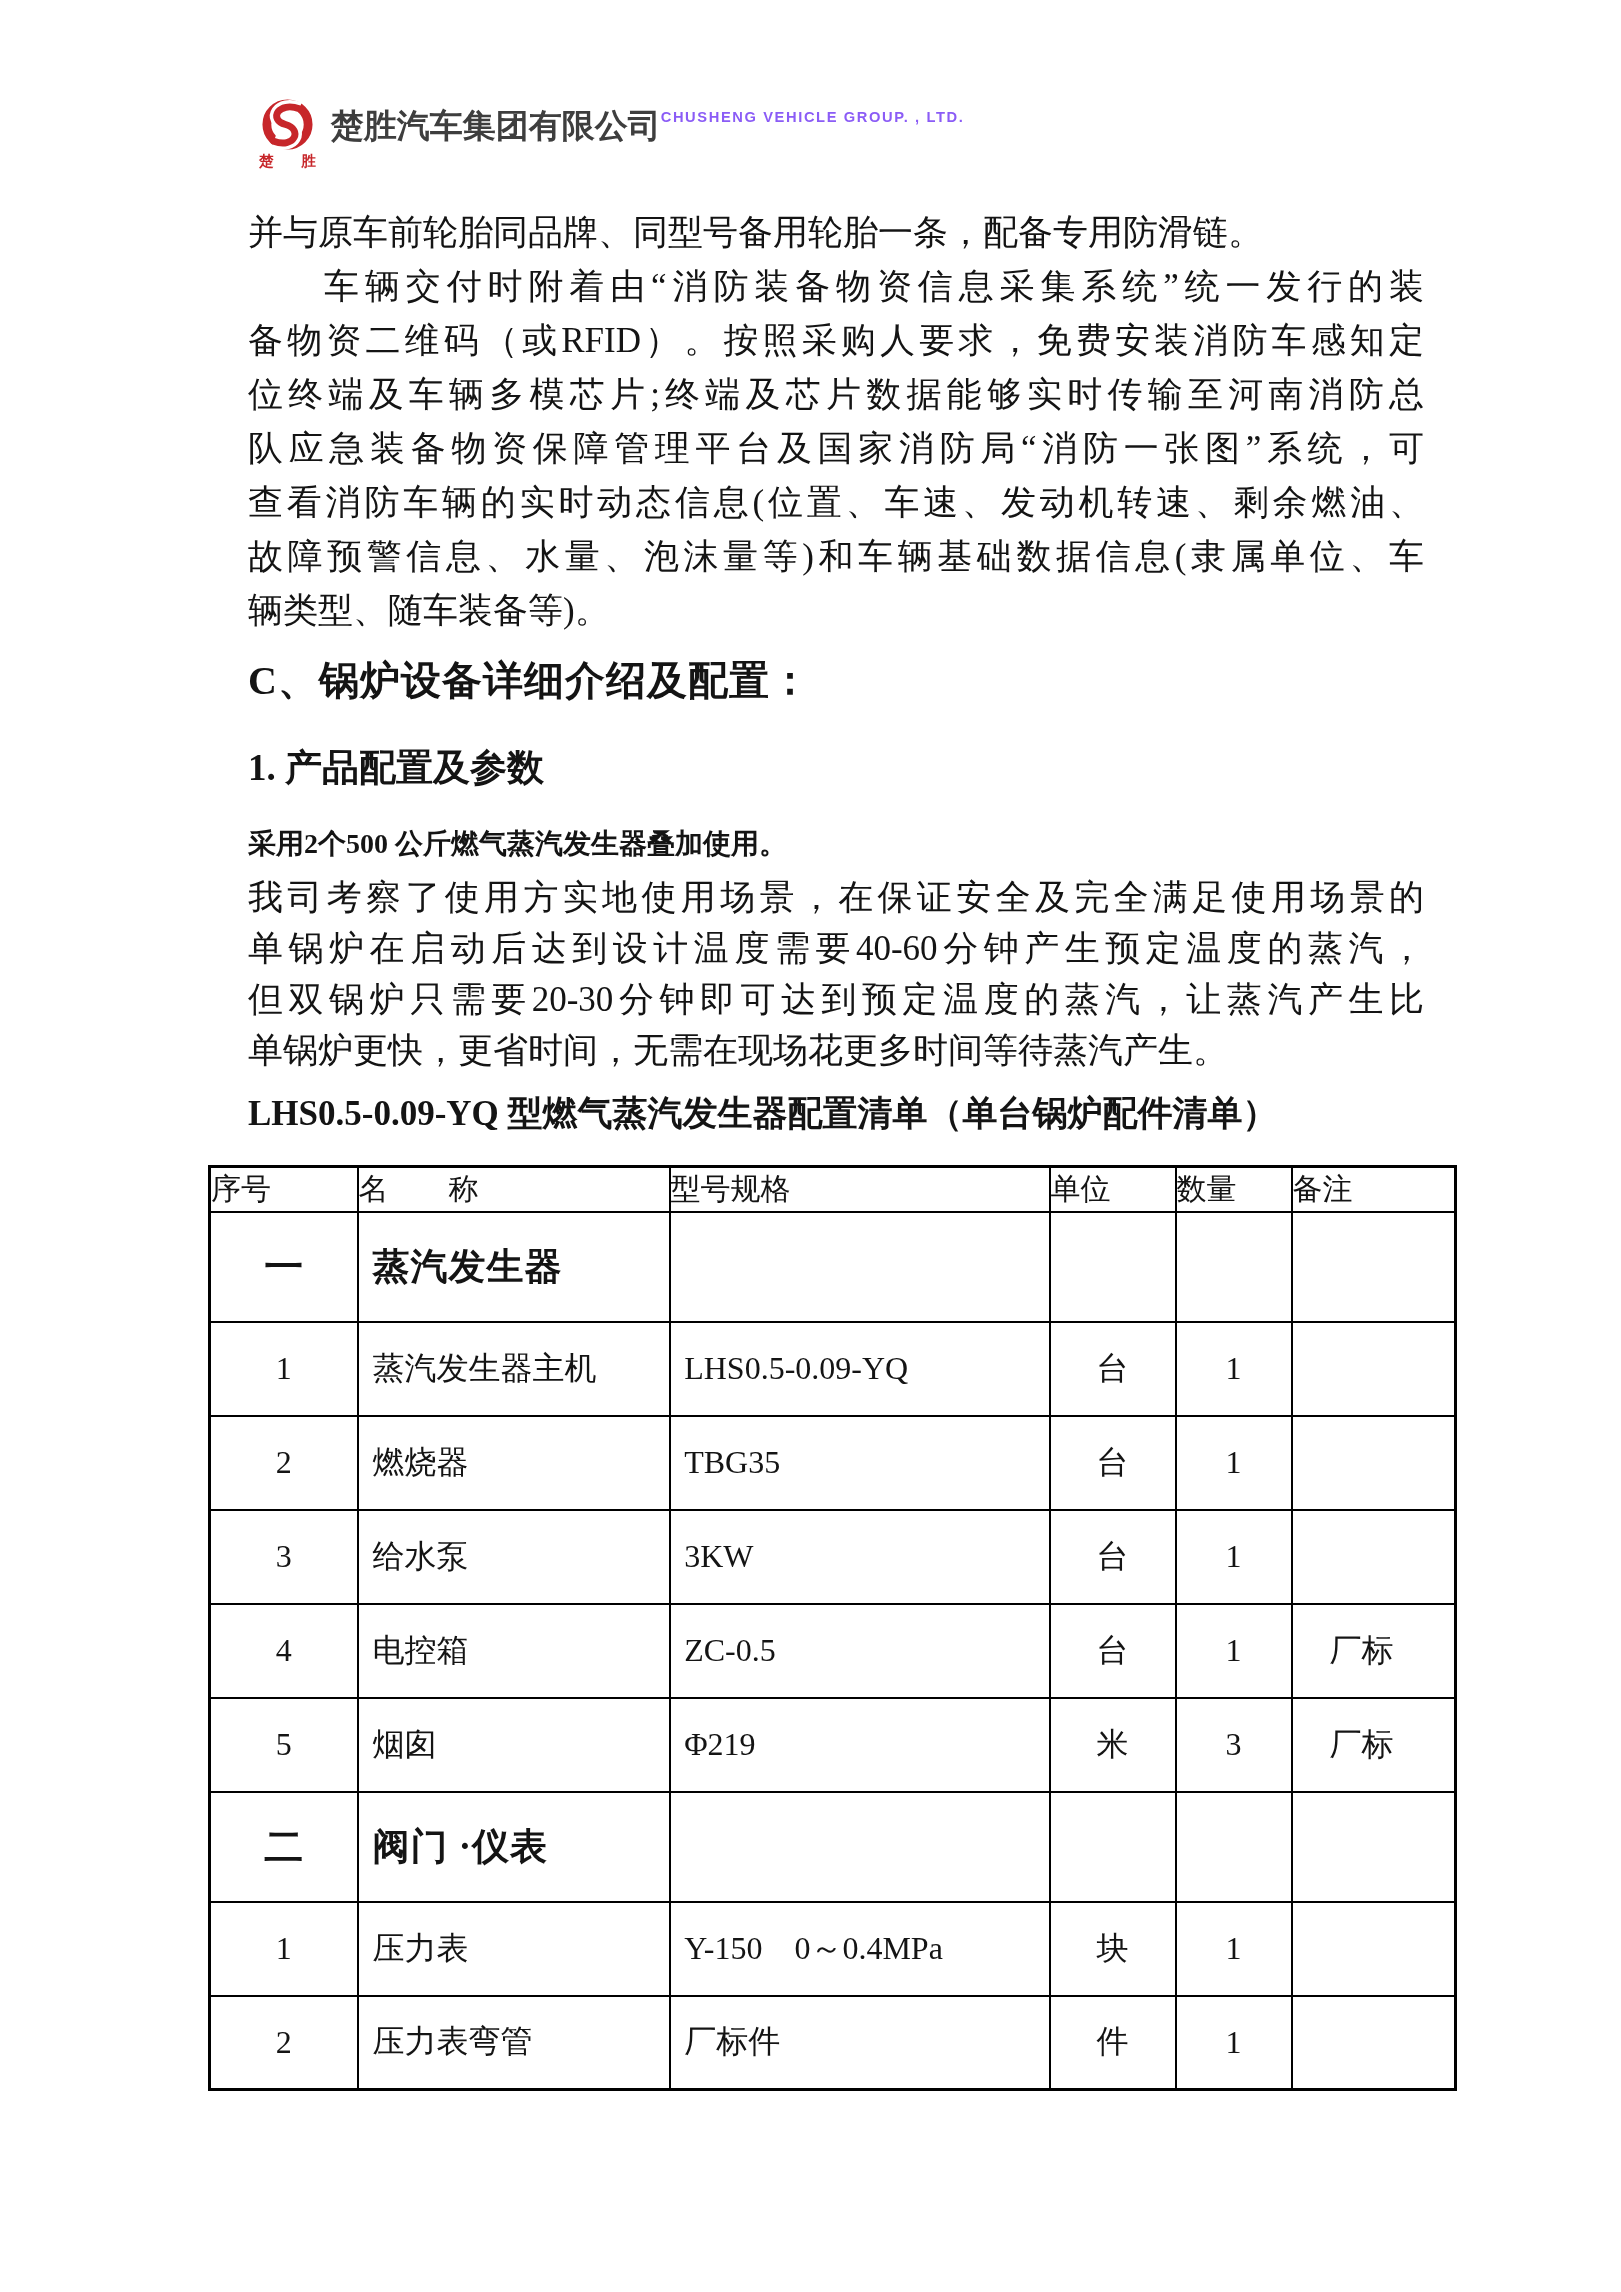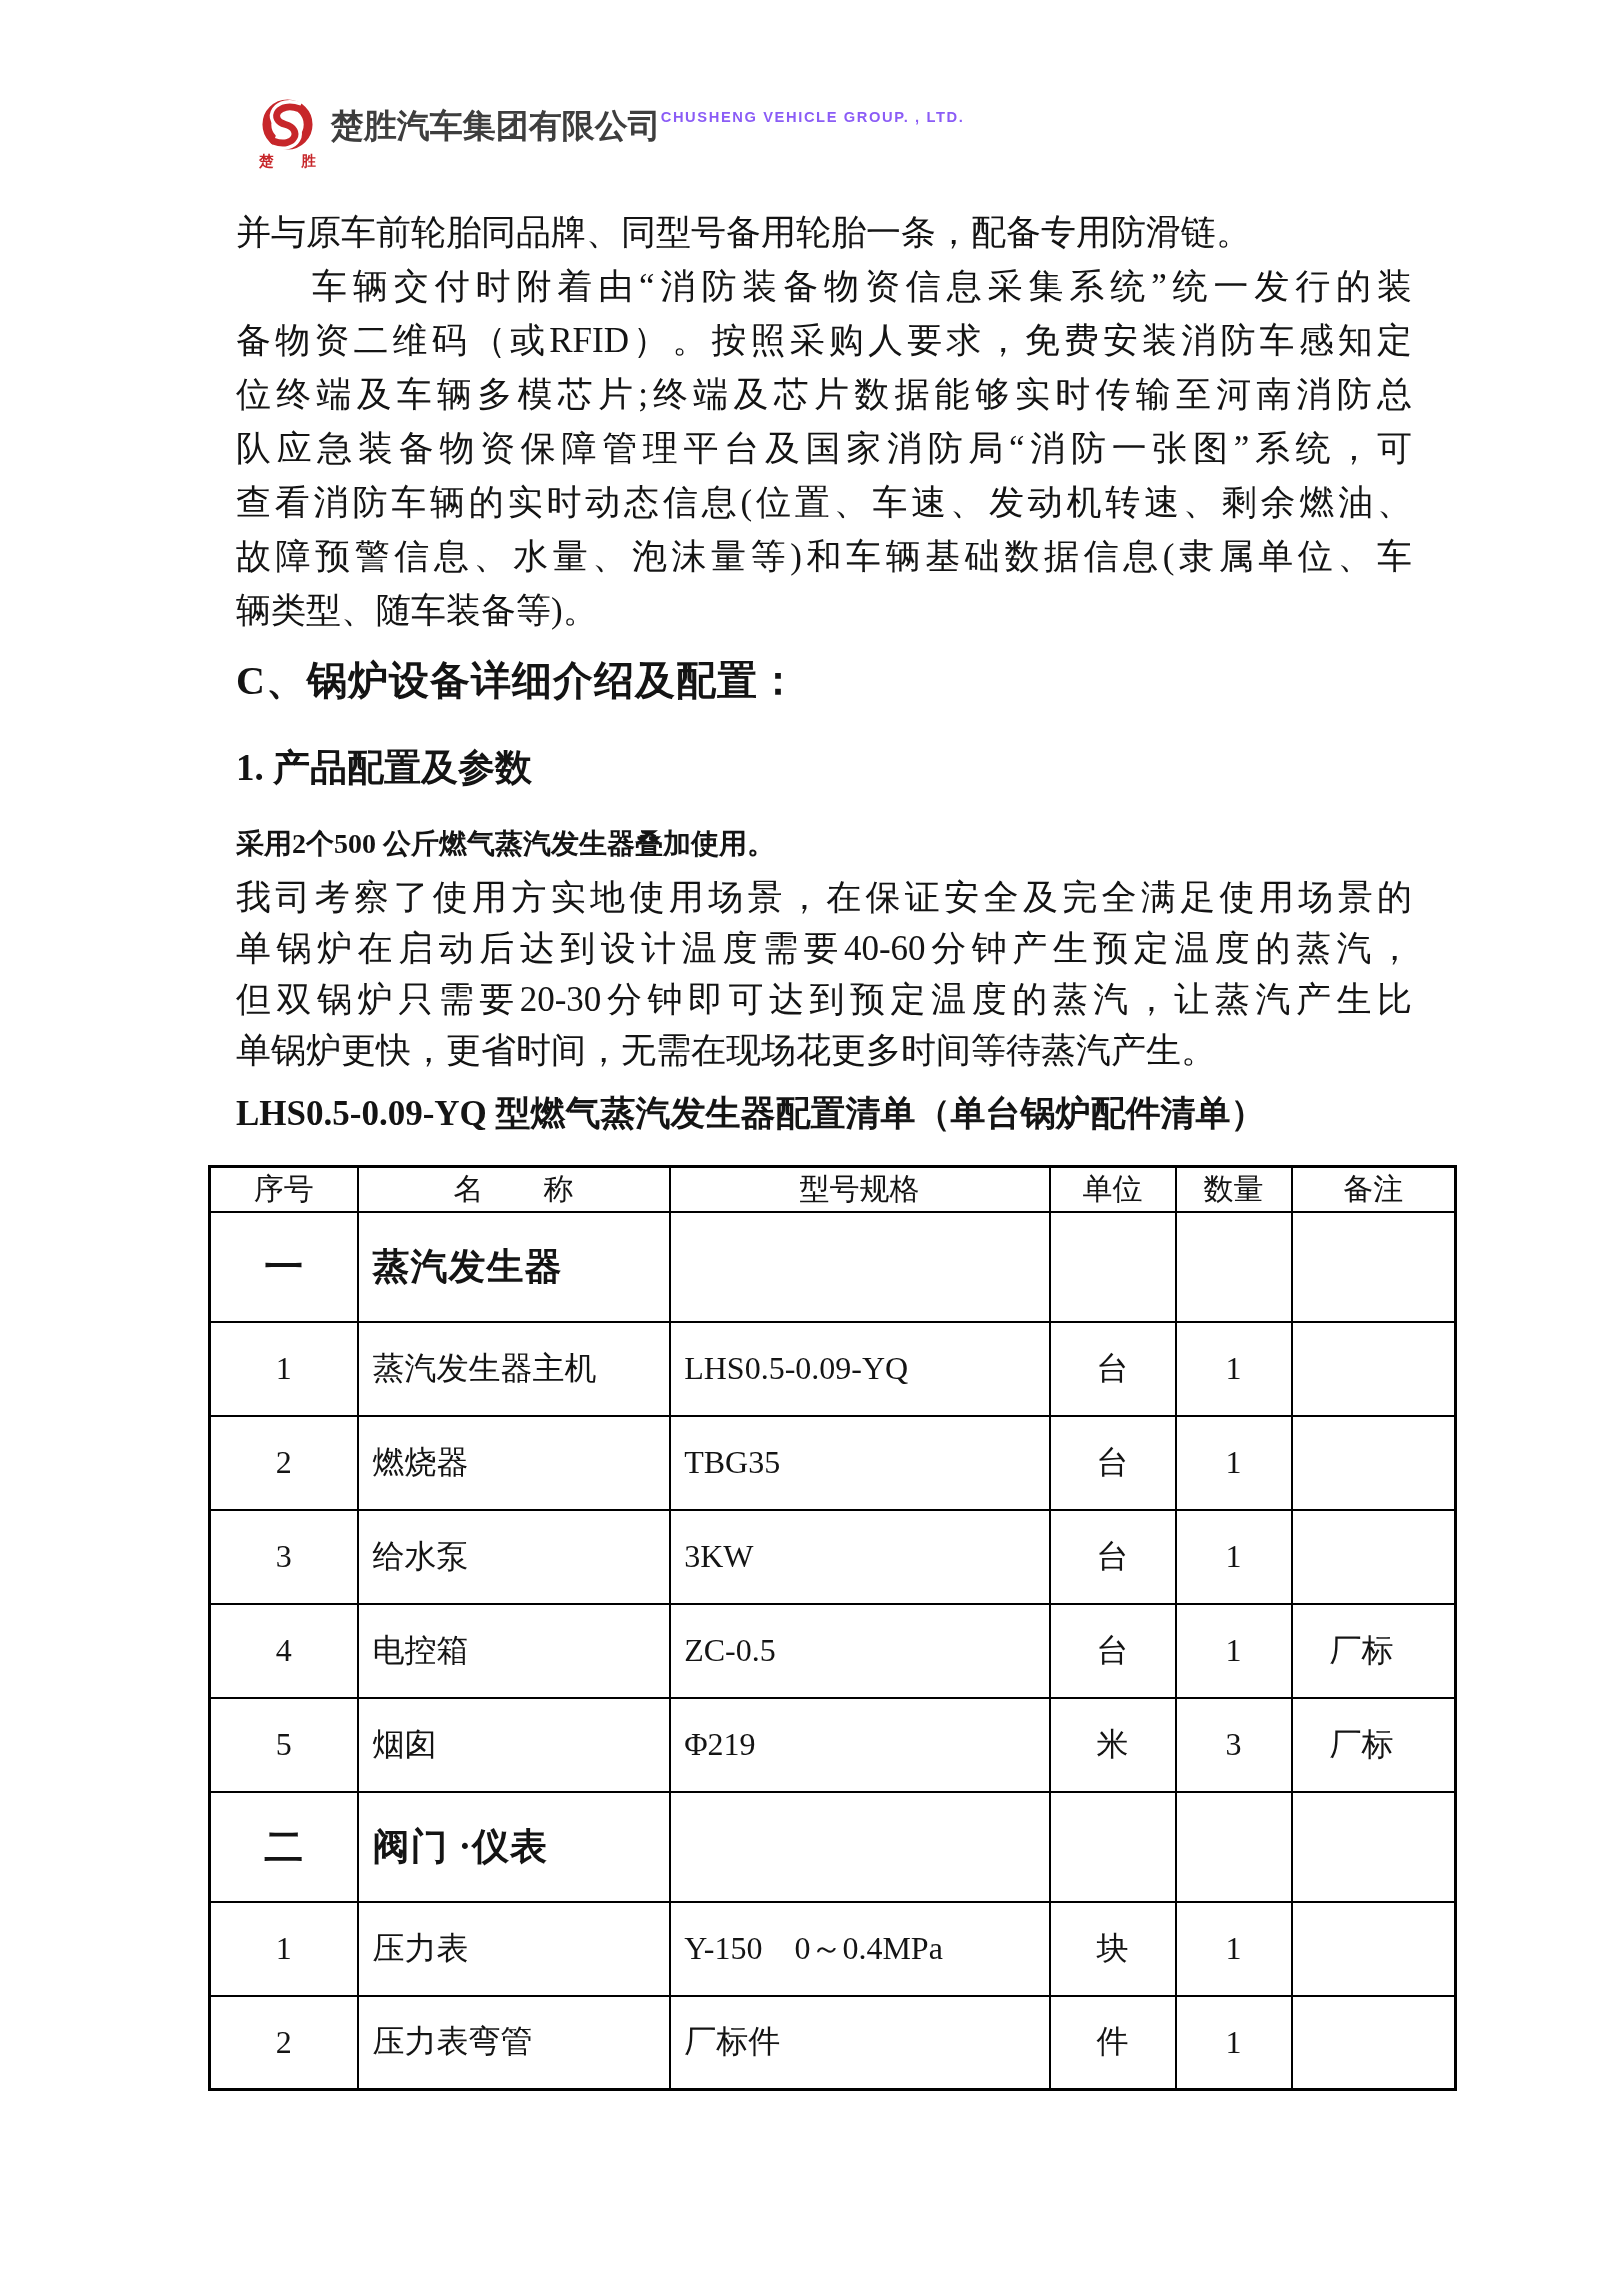--- a/index.html
+++ b/index.html
@@ -24,21 +24,21 @@
   .wordmark-zh{
     font-family:"Liberation Sans","DejaVu Sans",sans-serif;
     font-weight:bold;font-size:33px;line-height:35px;color:#3e3e3e;letter-spacing:0px;
   }
   .wordmark-en{
     font-family:"Liberation Sans","DejaVu Sans",sans-serif;
     font-weight:bold;font-size:14.7px;line-height:17.6px;color:#8b5cf6;letter-spacing:1.6px;
     margin-top:1px;
   }
   
-  .content{position:absolute;left:236px;top:206px;width:1176px;}
+  .content{position:absolute;left:248px;top:206px;width:1176px;}
   .bodyline{
     font-size:35px;line-height:54px;height:54px;white-space:nowrap;
     text-align:justify;text-align-last:justify;overflow:visible;
   }
   .bodyline.endline{text-align-last:left;}
   .bodyline.indent{text-indent:76px;}
   .heading-c{
     margin-top:15.7px;height:53px;line-height:53px;
     font-size:40px;font-weight:bold;letter-spacing:1px;
   }
@@ -60,21 +60,21 @@
   .cfg{
     position:absolute;left:208px;top:1165px;width:1246px;
     border-collapse:collapse;table-layout:fixed;
     border:3.9px solid #000;
     font-family:"Liberation Serif","DejaVu Serif",serif;
   }
   .cfg td,.cfg th{border:2px solid #000;padding:0;vertical-align:middle;font-weight:normal;overflow:hidden;}
   .cfg tr.hdr{height:45px;}
   .cfg tr.sec{height:110px;}
   .cfg tr.data{height:94px;}
-  .cfg th{font-size:30px;text-align:center;}
+  .cfg th{font-size:30px;text-align:left;}
   .cfg td{font-size:32px;}
   .cfg td.c{text-align:center;}
   .cfg td.n{text-align:left;padding-left:14px;}
   .cfg td.m{text-align:left;padding-left:13.7px;white-space:pre-wrap;}
   .cfg td.r{text-align:left;padding-left:37px;}
   .cfg tr.sec td.c{font-size:39px;font-weight:bold;}
   .cfg tr.sec td.n{font-size:37px;font-weight:bold;letter-spacing:1px;}
 </style>
 </head>
 <body>

